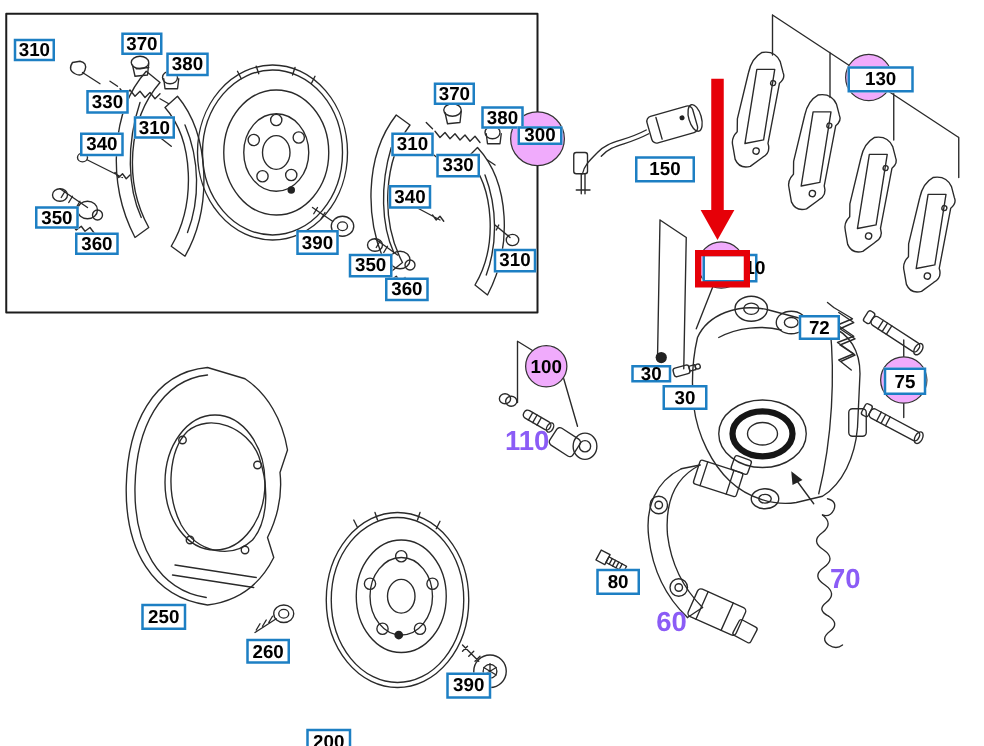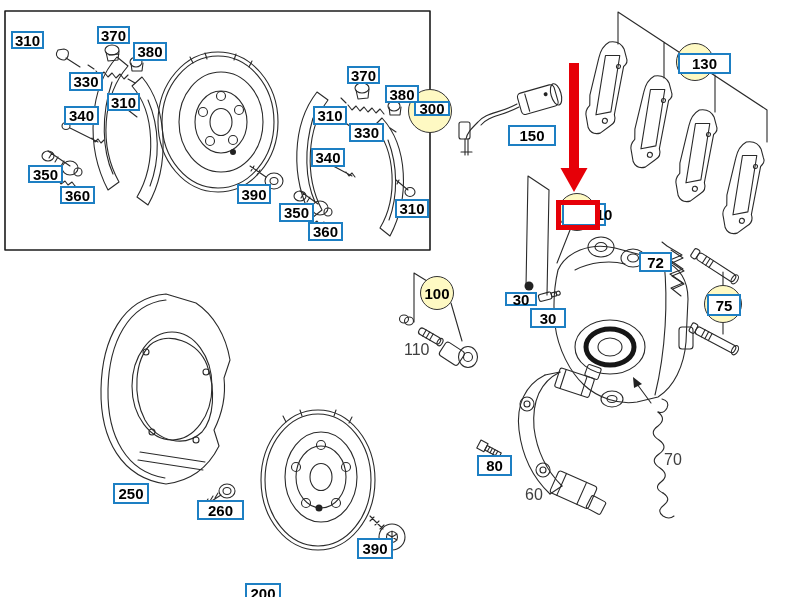--- a/index.html
+++ b/index.html
@@ -1,28 +1,28 @@
 <!DOCTYPE html>
 <html style="--blue: #1d7fc3; --red: #e60008;"><head>
 <meta charset="utf-8">
 <style>
   :root{ --blue:#1d7fc3; --red:#e60008; --ink:#2a2a2a; }
   html,body{margin:0;padding:0;background:#fff;}
   #stage{position:relative;width:787px;height:597px;background:#fff;overflow:hidden;
          font-family:"Liberation Sans",sans-serif;}
   #lineart{position:absolute;left:0;top:0;z-index:1;}
   #callouts{position:absolute;left:0;top:0;width:787px;height:597px;z-index:2;}
-  .balloon{position:absolute;border:1.4px solid #333;border-radius:50%;background:#fef9c3;
+  .balloon{position:absolute;border:1.4px solid #333;border-radius:50%;background:#f0abfc;
            box-sizing:border-box;z-index:2;}
   .balloon.with-num{display:flex;align-items:center;justify-content:center;
            font-weight:bold;font-size:15px;color:#000;}
   .tag{position:absolute;display:flex;align-items:center;justify-content:center;
        background:#fff;border:2px solid var(--blue);box-sizing:border-box;
        font-weight:bold;font-size:15px;color:#000;z-index:3;line-height:1;}
-  .plain{position:absolute;font-weight:normal;font-size:16px;color:#404040;z-index:3;line-height:1;}
+  .plain{position:absolute;font-weight:bold;font-size:22px;color:#8b5cf6;z-index:3;line-height:1;}
   #hl-frame{position:absolute;box-sizing:border-box;border-style:solid;z-index:5;background:transparent;}
   #hl-arrow{position:absolute;left:0;top:0;z-index:4;}
 </style>
 </head>
 <body>
 
 <div id="stage">
 
   <svg id="lineart" width="787" height="597" viewBox="0 0 787 597">
     <defs>
@@ -288,21 +288,21 @@
       <div class="tag" style="left: 530px; top: 308px; width: 36px; height: 20px;">30</div>
       <div class="tag" style="left: 639px; top: 252px; width: 33px; height: 20px;">72</div>
       <div class="balloon" style="left: 704px; top: 285px; width: 38px; height: 38px;"></div>
       <div class="tag" style="left: 707px; top: 294px; width: 34px; height: 22px;">75</div>
       <div class="balloon with-num" style="left: 420px; top: 276px; width: 34px; height: 34px;">100</div>
       <div class="plain" style="left: 404px; top: 342px;">110</div>
       <div class="tag" style="left: 477px; top: 455px; width: 35px; height: 21px;">80</div>
       <div class="plain" style="left: 525px; top: 487px;">60</div>
       <div class="plain" style="left: 664px; top: 452px;">70</div>
       <div class="tag" style="left: 113px; top: 483px; width: 36px; height: 21px;">250</div>
-      <div class="tag" style="left: 197px; top: 500px; width: 47px; height: 20px;">260</div>
+      <div class="tag" style="left: 197px; top: 511px; width: 35px; height: 20px;">260</div>
       <div class="tag" style="left: 245px; top: 535px; width: 36px; height: 21px; margin-top: 48px;">200</div>
       <div class="tag" style="left: 357px; top: 538px; width: 36px; height: 21px;">390</div>
     </div>
 
   <svg id="hl-arrow" width="787" height="597" viewBox="0 0 787 597">
     <polygon id="arrowPoly" fill="#e60008" points="569,63 579,63 579,168 587.5,168 574,192 560.5,168 569,168"></polygon>
   </svg>
   <div id="hl-frame" style="left: 556px; top: 200px; width: 44px; height: 30px; border-width: 5px; border-color: rgb(230, 0, 8);"></div>
 </div>
 

